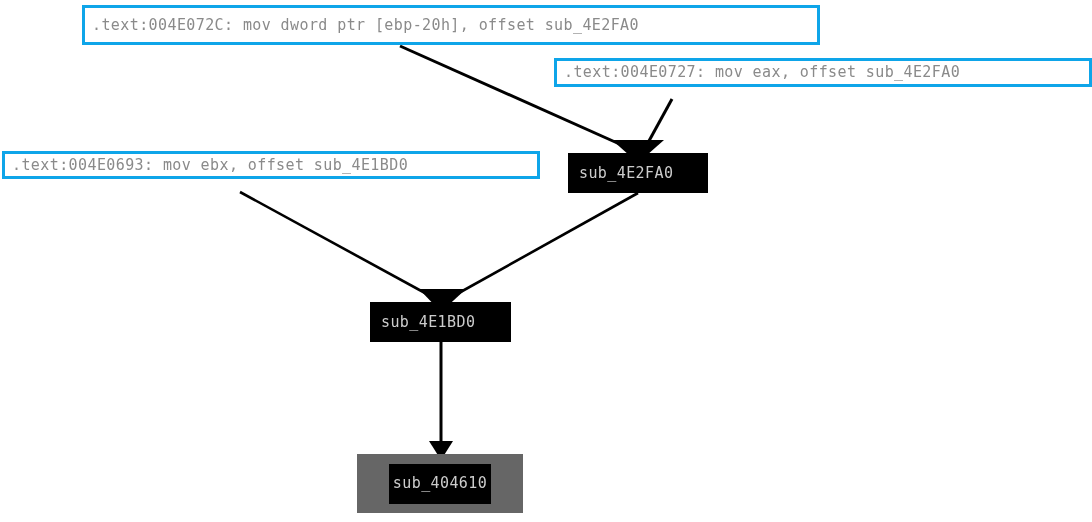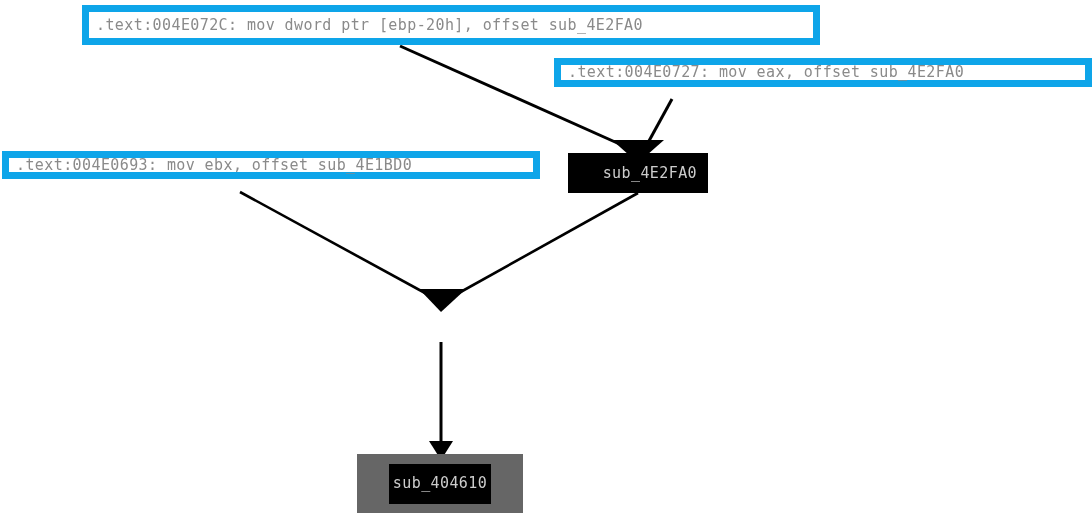--- a/index.html
+++ b/index.html
@@ -21,21 +21,21 @@
     top: 0;
     width: 1092px;
     height: 522px;
   }
 
   
   .ref-node {
     position: absolute;
     box-sizing: border-box;
     background: #ffffff;
-    border: 7px solid #0ea5e9;
+    border: 3px solid #0ea5e9;
     display: flex;
     align-items: center;
     padding: 4px 7px;
     white-space: pre;
     z-index: 3;
   }
   .ref-node .label {
     font-family: "DejaVu Sans Mono", monospace;
     font-size: 15px;
     line-height: 15px;
@@ -46,21 +46,20 @@
 
   
   .fn-node {
     position: absolute;
     box-sizing: border-box;
     background: #000000;
     display: flex;
     align-items: center;
     padding: 0 11px;
     z-index: 3;
-    justify-content: flex-end;
   }
   .fn-node .label {
     font-family: "DejaVu Sans Mono", monospace;
     font-size: 15px;
     line-height: 15px;
     color: #cccccc;
     letter-spacing: 0.4px;
     white-space: pre;
   }
 
@@ -136,20 +135,23 @@
   </div>
 
   <div class="ref-node" style="left:2px; top:151px; width:538px; height:28px;">
     <span class="label">.text:004E0693: mov ebx, offset sub_4E1BD0</span>
   </div>
 
   <div class="fn-node" style="left:568px; top:153px; width:140px; height:40px;">
     <span class="label">sub_4E2FA0</span>
   </div>
 
+  <div class="fn-node" style="left:370px; top:302px; width:141px; height:40px;">
+    <span class="label">sub_4E1BD0</span>
+  </div>
 
   <div class="fn-node-highlight" style="left:357px; top:454px; width:166px; height:59px;">
     <div class="inner">
       <span class="label">sub_404610</span>
     </div>
   </div>
 
 </div>
 
 </body></html>

